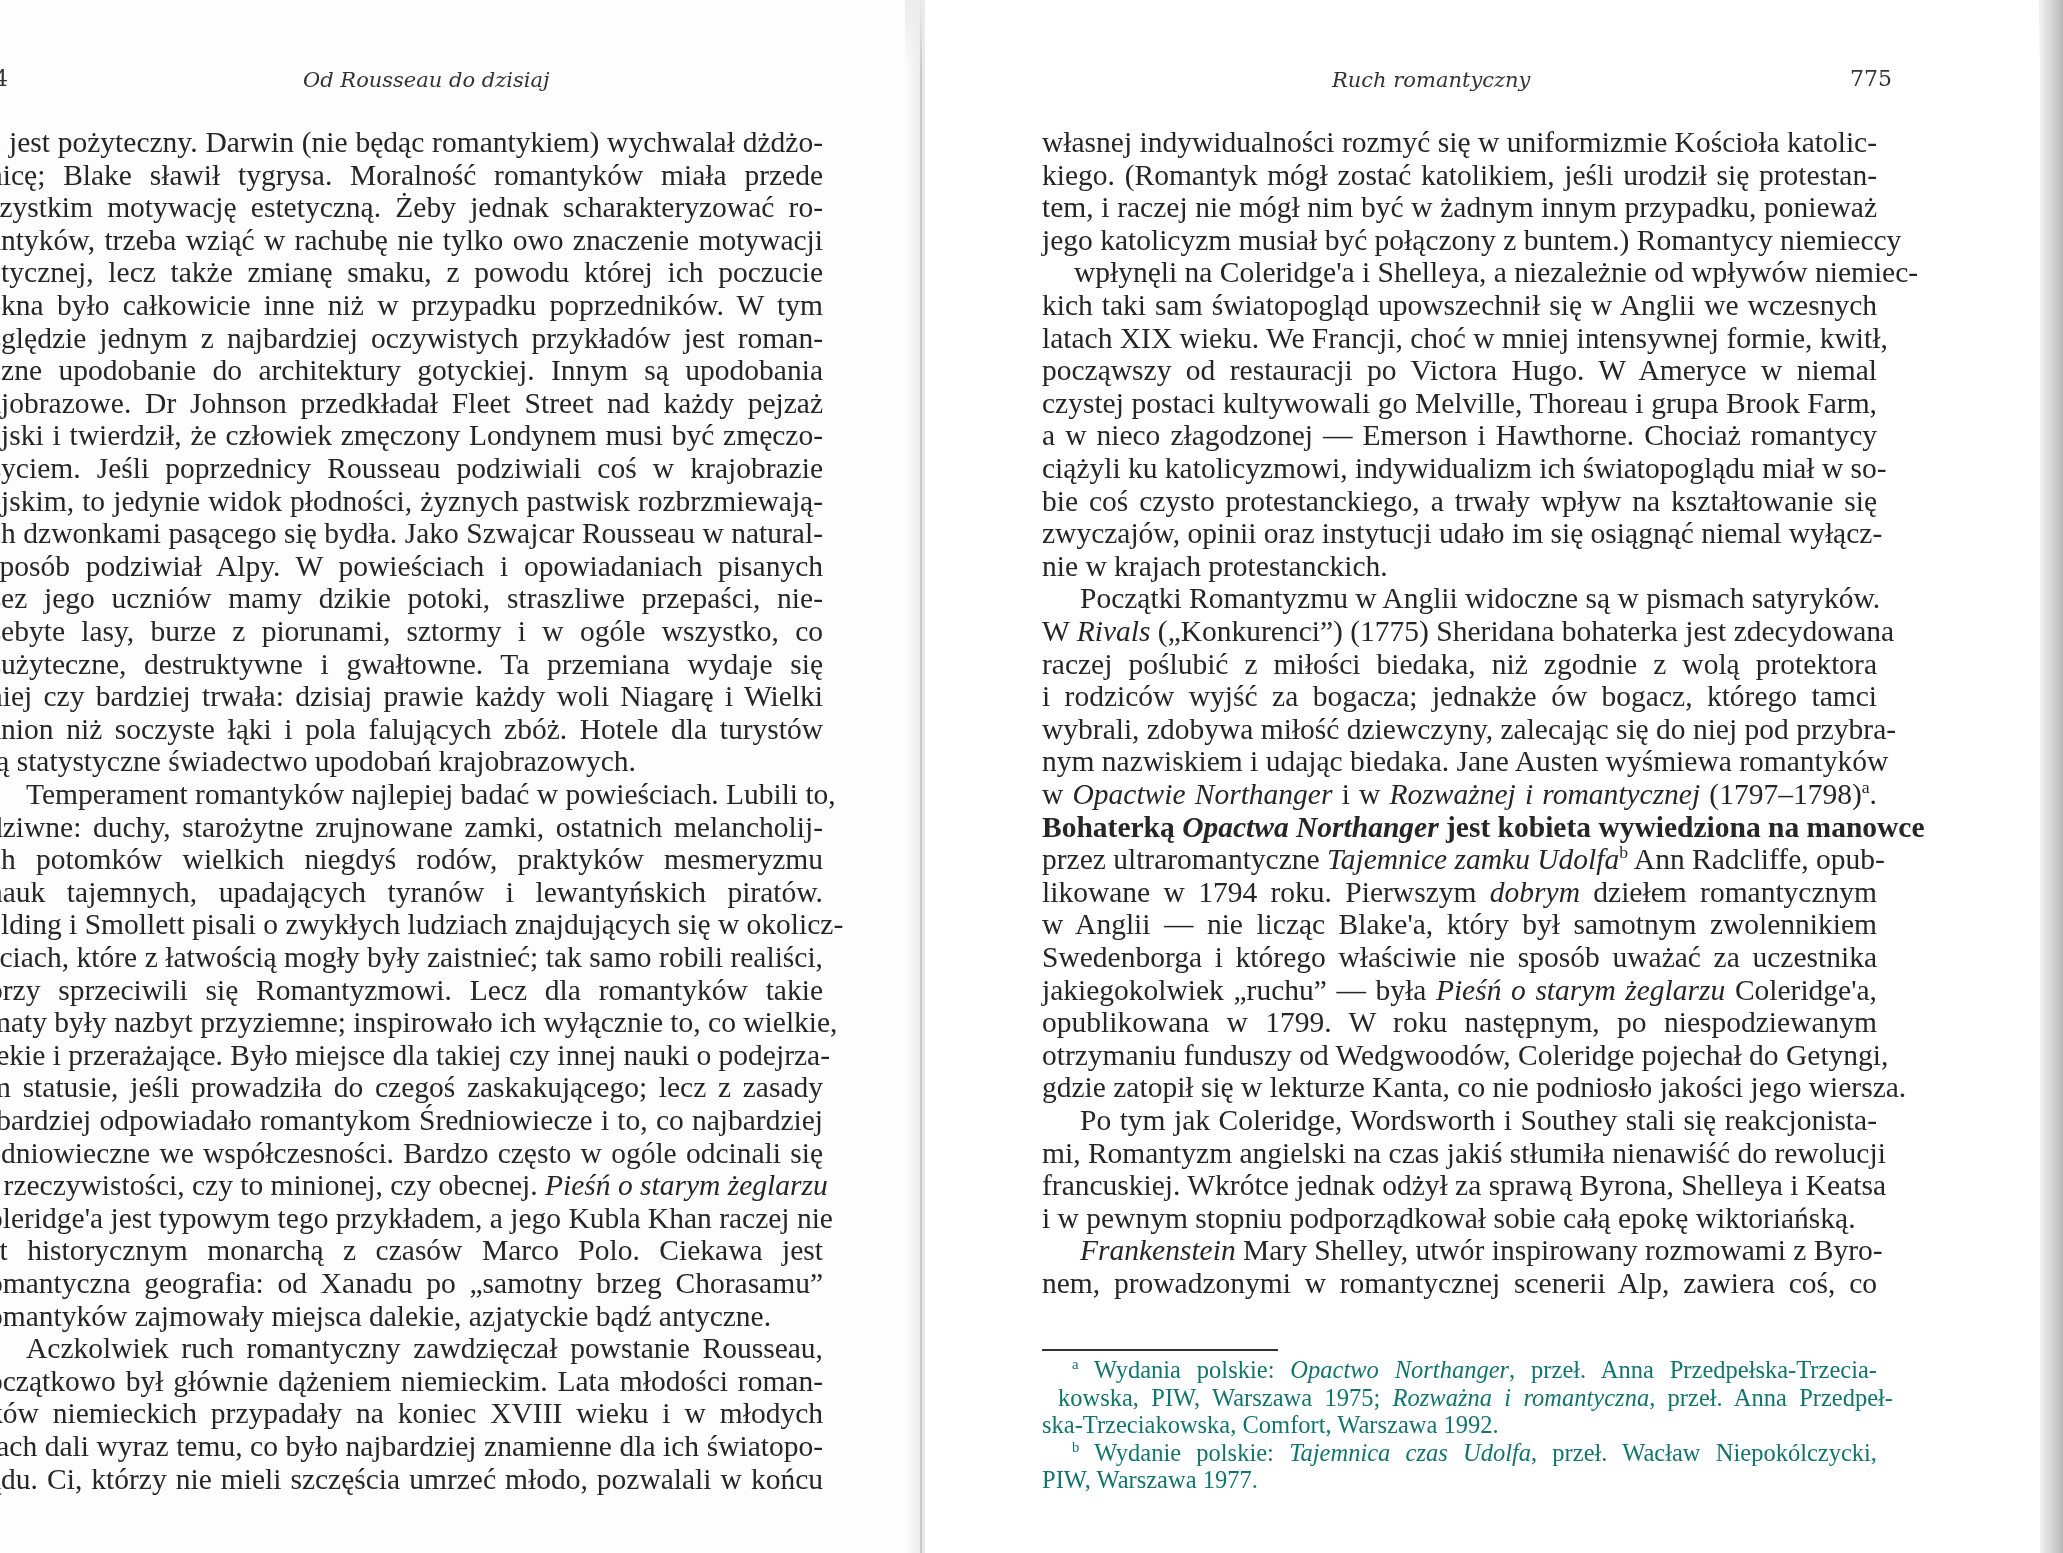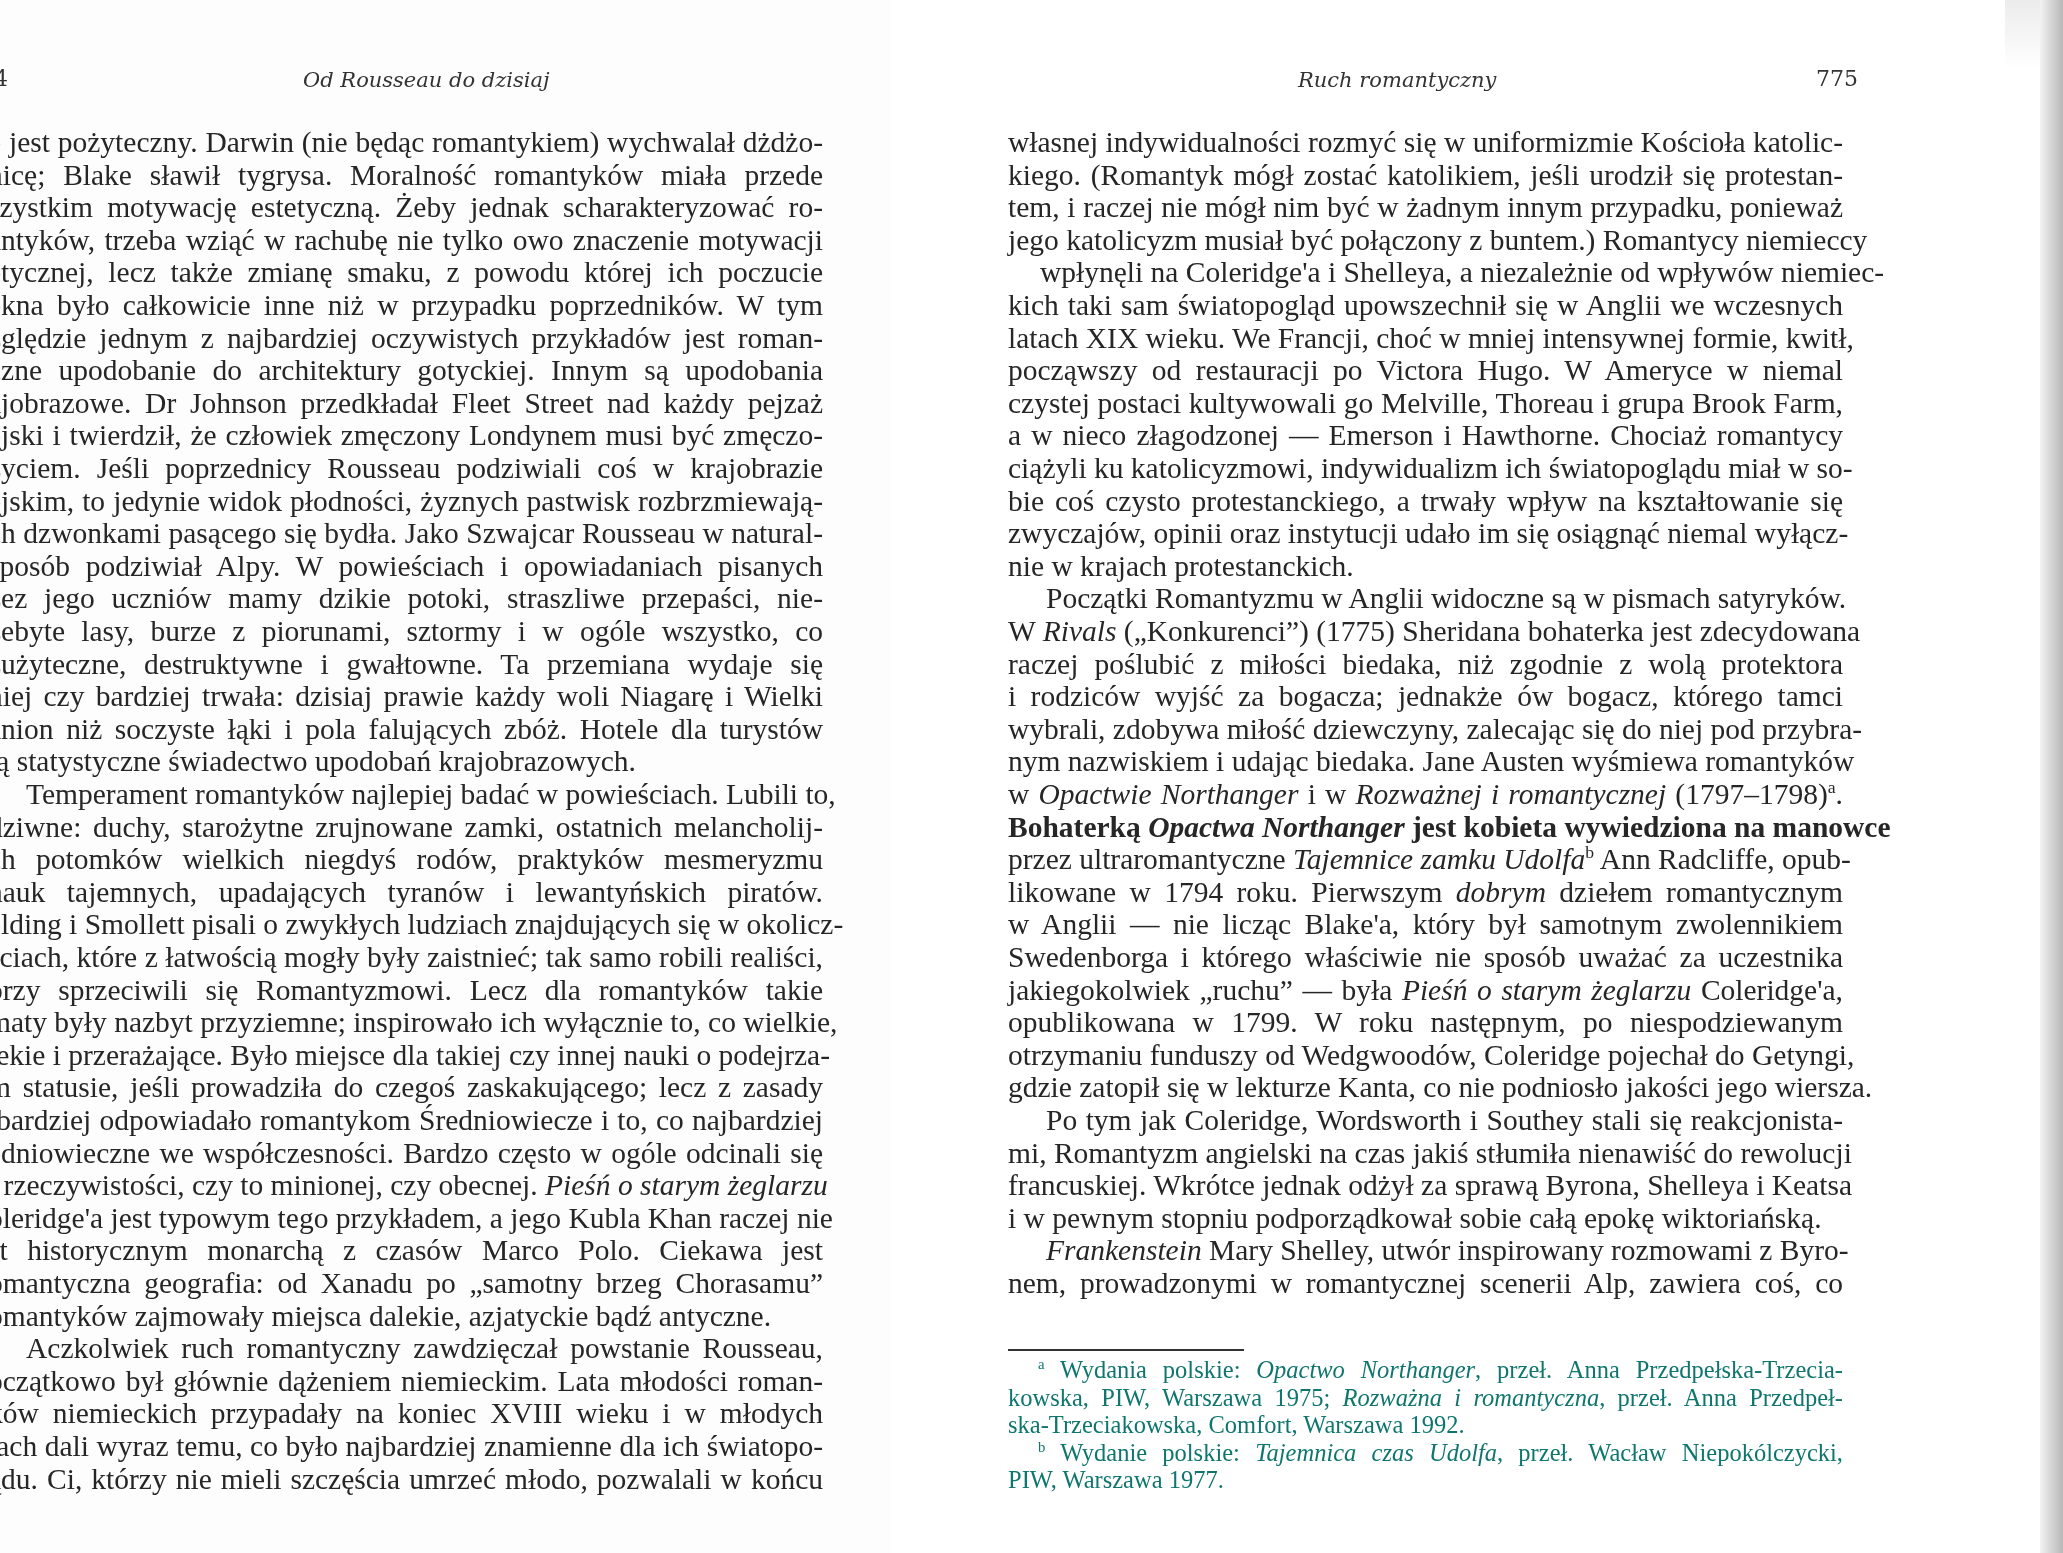--- a/index.html
+++ b/index.html
@@ -1,20 +1,20 @@
 <!DOCTYPE html>
 <html><head>
 <meta charset="utf-8">
 <style>
   html, body { margin:0; padding:0; }
   body { width:2063px; height:1553px; position:relative; overflow:hidden; background:#ffffff;
          font-family:"DejaVu Serif","Liberation Serif",serif; color:#2a2a2a; }
   .page { position:absolute; top:0; height:1553px; overflow:hidden; }
   #left-page { left:0; width:915px; background:#fdfdfd; }
-  #right-page { left:891px; width:1114px; background:#ffffff; }
+  #right-page { left:925px; width:1114px; background:#ffffff; }
   .gutter { position:absolute; left:905px; top:0; width:60px; height:1553px;
             background:linear-gradient(to right, rgba(255,255,255,0) 0%, #e9e9e9 30%, #d5d5d5 50%, #efefef 70%, rgba(255,255,255,0) 100%); }
   .gutter-line { position:absolute; left:920px; top:0; width:2px; height:1553px; background:#c8c8c8; }
   .top-shade { position:absolute; left:905px; top:0; width:1158px; height:70px;
                background:linear-gradient(to bottom, #ececec 0%, rgba(255,255,255,0) 100%); }
   .right-edge { position:absolute; left:2040px; top:0; width:23px; height:1553px;
                 background:linear-gradient(to right, #f2f2f2 0%, #cfcfcf 60%, #b8b8b8 100%); }
   .running-head { position:absolute; top:68px; font-style:italic; font-size:21px; color:#333; white-space:nowrap; }
   .page-num { position:absolute; top:66px; font-size:22px; color:#333; }
   .line { position:absolute; font-family:"Liberation Serif","DejaVu Serif",serif; font-size:29.5px;
@@ -123,20 +123,20 @@
       <div class="line indent" style="top: 1104px;">Po tym jak Coleridge, Wordsworth i Southey stali się reakcjonista-</div>
       <div class="line" style="top: 1136.6px;">mi, Romantyzm angielski na czas jakiś stłumiła nienawiść do rewolucji</div>
       <div class="line" style="top: 1169.2px;">francuskiej. Wkrótce jednak odżył za sprawą Byrona, Shelleya i Keatsa</div>
       <div class="line last" style="top: 1201.8px;">i w pewnym stopniu podporządkował sobie całą epokę wiktoriańską.</div>
       <div class="line indent" style="top: 1234.4px;"><i>Frankenstein</i> Mary Shelley, utwór inspirowany rozmowami z Byro-</div>
       <div class="line" style="top: 1267px;">nem, prowadzonymi w romantycznej scenerii Alp, zawiera coś, co</div>
     </div>
   <div class="fn-rule"></div>
   <div id="footnotes">
       <div class="fn" style="text-indent: 30px; top: 1356px;"><sup>a</sup> Wydania polskie: <i>Opactwo Northanger</i>, przeł. Anna Przedpełska-Trzecia-</div>
-      <div class="fn" style="top: 1383.5px;">kowska, PIW, Warszawa 1975; <i>Rozważna i romantyczna</i>, przeł. Anna Przedpeł-</div>
+      <div class="fn" style="top: 1383.5px; margin-left: 16px;">kowska, PIW, Warszawa 1975; <i>Rozważna i romantyczna</i>, przeł. Anna Przedpeł-</div>
       <div class="fn last" style="top: 1411px;">ska-Trzeciakowska, Comfort, Warszawa 1992.</div>
       <div class="fn" style="text-indent: 30px; top: 1438.5px;"><sup>b</sup> Wydanie polskie: <i>Tajemnica czas Udolfa</i>, przeł. Wacław Niepokólczycki,</div>
       <div class="fn last" style="top: 1466px;">PIW, Warszawa 1977.</div>
     </div>
 </div>
 
 <div class="right-edge"></div>
 
 </body></html>

